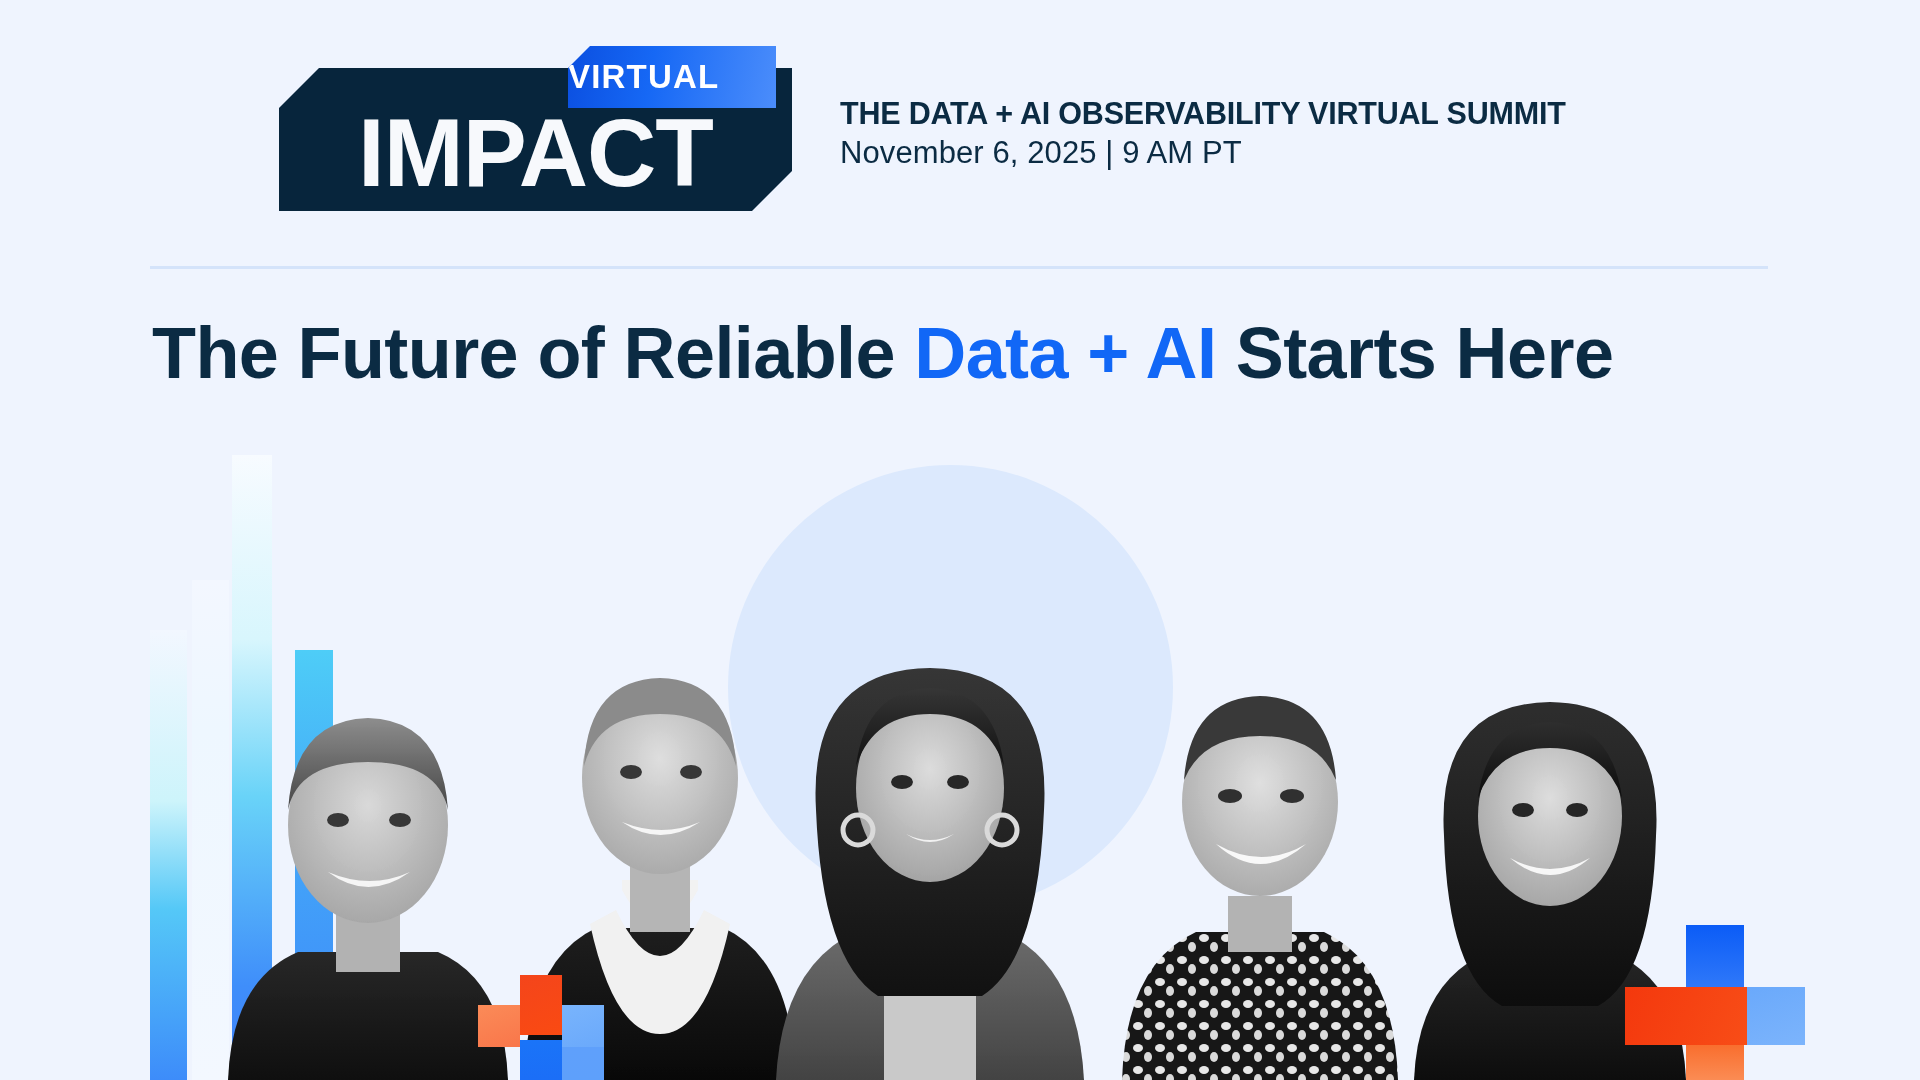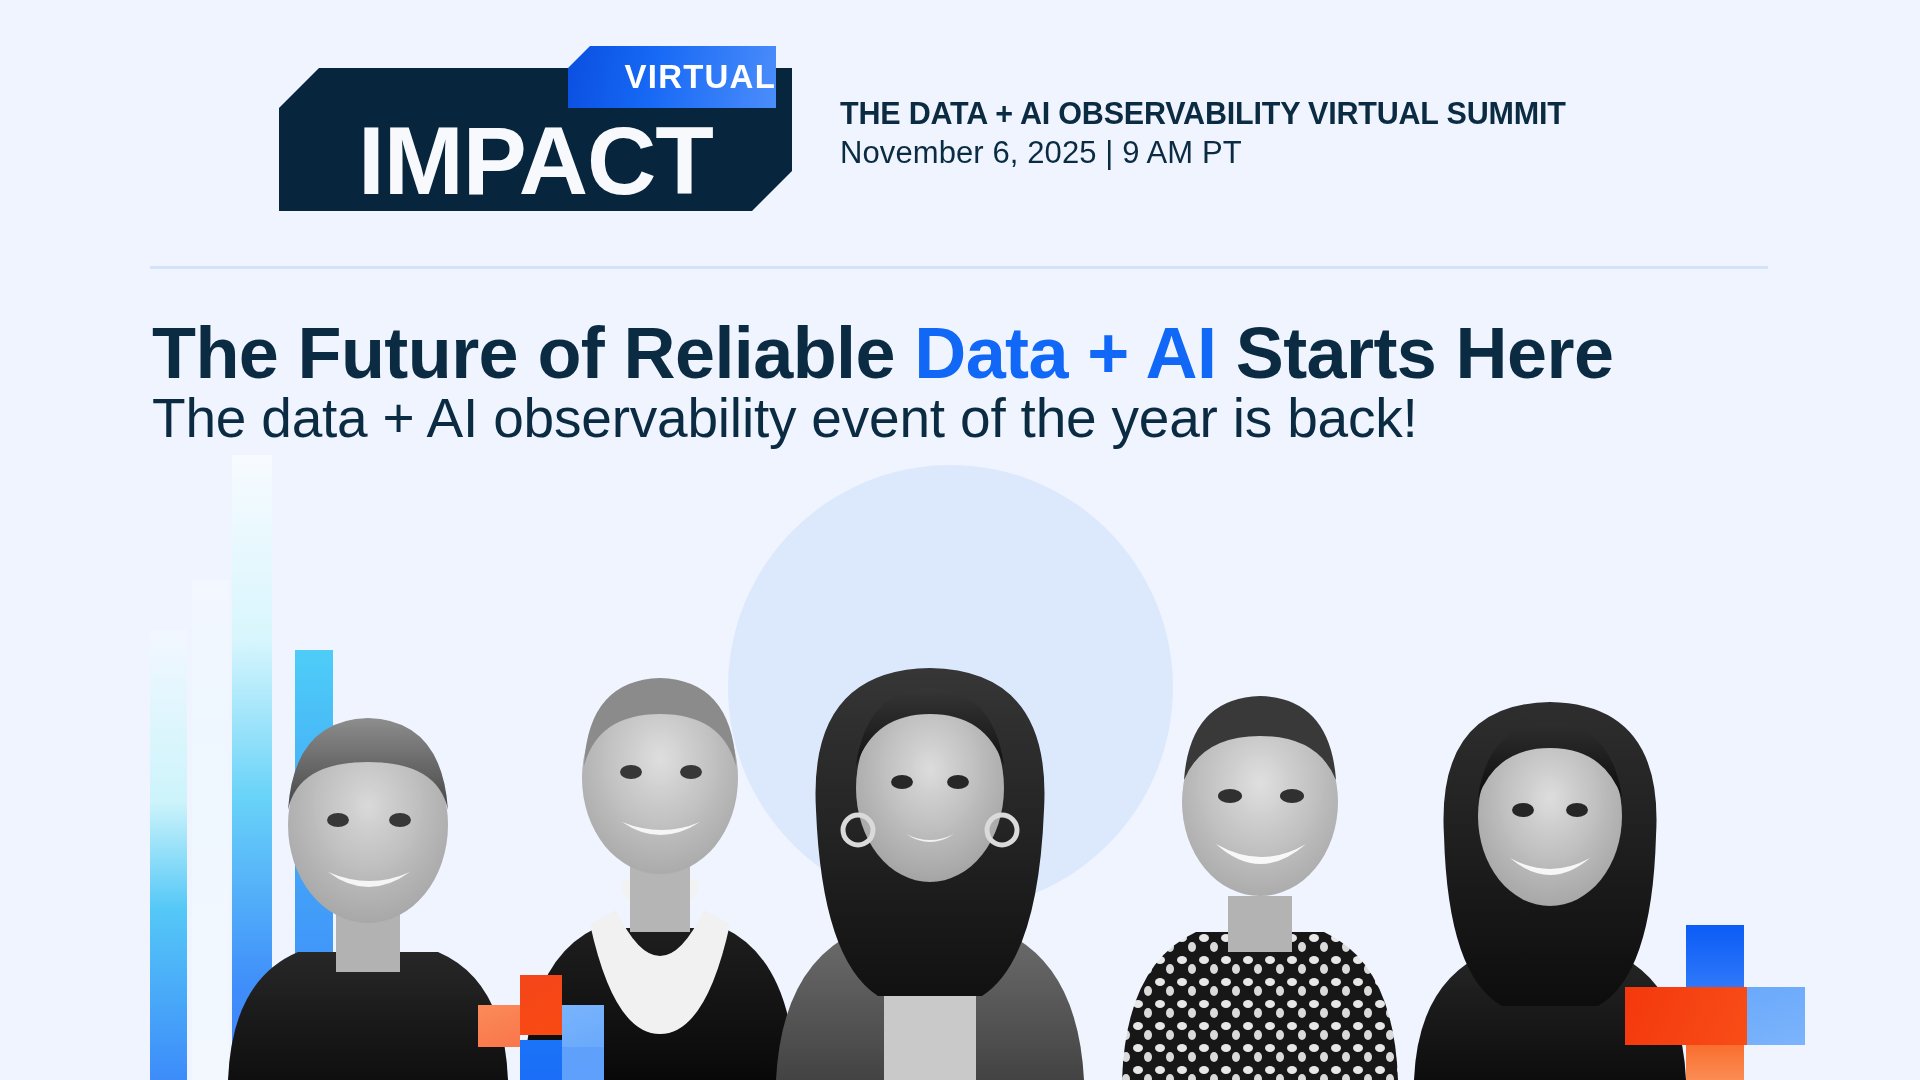--- a/index.html
+++ b/index.html
@@ -50,21 +50,21 @@
     clip-path: polygon(0 40px, 40px 0, 513px 0, 513px 103px, 473px 143px, 0 143px);
   }
   #logo-word {
     position: absolute;
     left: 0; top: 22px;
     width: 513px;
     height: 143px;
     display: flex;
     align-items: flex-end;
     justify-content: center;
-    padding-bottom: 6px;
+    padding-bottom: 14px;
     box-sizing: border-box;
   }
   #logo-word span {
     color: #f7f9fc;
     font-size: 96px;
     font-weight: 700;
     letter-spacing: -1px;
     line-height: 0.92;
     font-family: "Liberation Sans", sans-serif;
   }
@@ -72,21 +72,21 @@
     position: absolute;
     left: 289px;
     top: 0px;
     width: 208px;
     height: 62px;
     background: linear-gradient(100deg, #0b4fe0 0%, #1668f5 40%, #4b8dfb 100%);
     -webkit-clip-path: polygon(22px 0, 208px 0, 208px 62px, 186px 62px, 0 62px, 0 22px);
     clip-path: polygon(22px 0, 208px 0, 208px 62px, 0 62px, 0 22px);
     display: flex;
     align-items: center;
-    justify-content: flex-end;
+    justify-content: flex-start;
   }
   #virtual-badge span {
     color: #ffffff;
     font-size: 33px;
     font-weight: 700;
     letter-spacing: 1.2px;
     font-family: "Liberation Sans", sans-serif;
   }
 
   
@@ -249,21 +249,20 @@
     <div id="header-text">
       <div id="event-title">THE DATA + AI OBSERVABILITY VIRTUAL SUMMIT</div>
       <div id="event-date">November 6, 2025 | 9 AM PT</div>
     </div>
   </div>
 
   <div id="divider"></div>
 
   <div id="headline"><span>The Future of Reliable </span><span class="accent">Data + AI</span><span> Starts Here</span></div>
 
-  <div id="subheadline">The data + AI observability event of the year is back!</div>
 
   <div id="art">
 
     <div id="halo-circle"></div>
 
     <div class="bar" id="bar-1"></div>
     <div class="bar" id="bar-2"></div>
     <div class="bar" id="bar-3"></div>
     <div class="bar" id="bar-4"></div>
 

